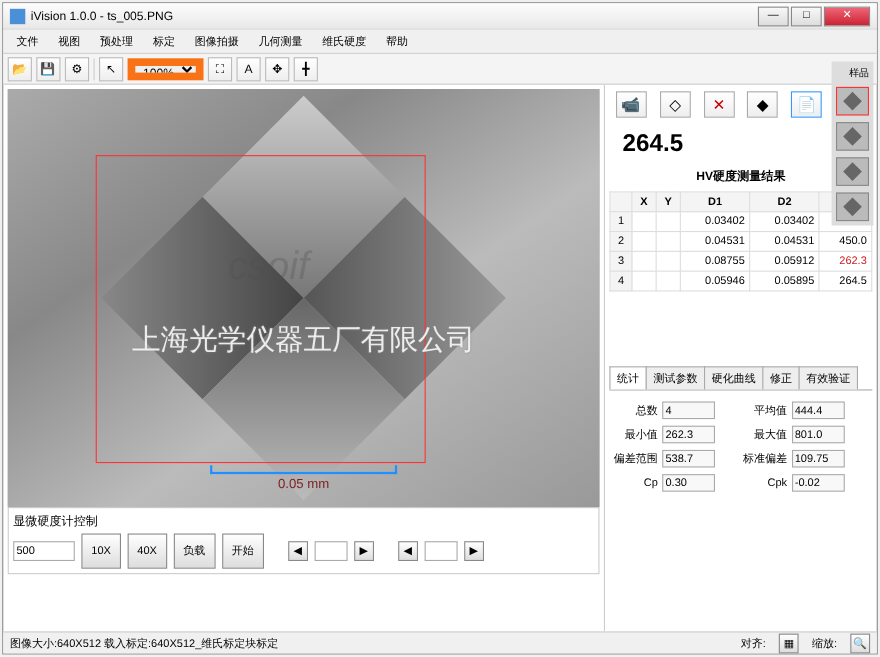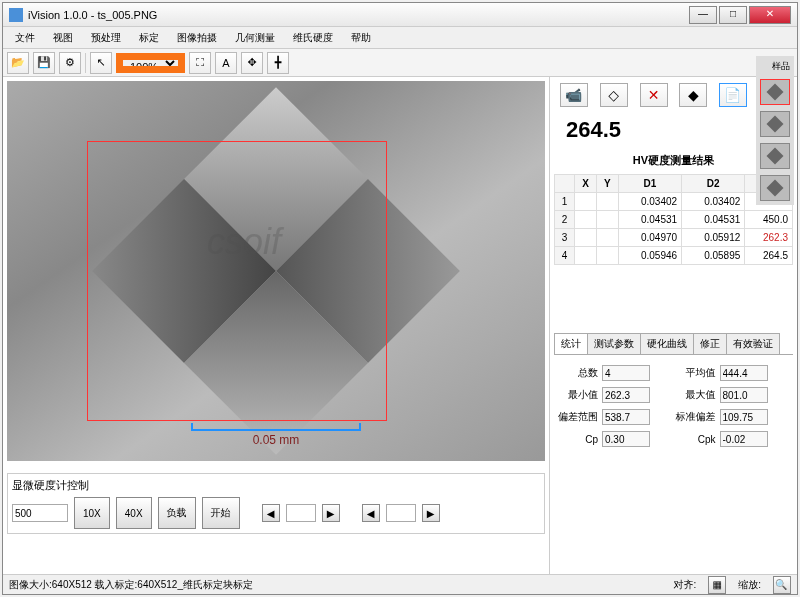--- a/index.html
+++ b/index.html
@@ -10,21 +10,21 @@
 .titlebar .title { flex: 1; font-size: 11px; }
 .winbtns { display: flex; gap: 2px; }
 .winbtn { width: 28px; height: 18px; border: 1px solid #888; background: linear-gradient(#f8f8f8,#ddd); text-align: center; font-size: 10px; line-height: 14px; }
 .winbtn.close { background: linear-gradient(#e67,#c23); color: #fff; width: 42px; }
 .menubar { background: #f0f0f0; height: 22px; display: flex; align-items: center; padding: 0 4px; border-bottom: 1px solid #ccc; gap: 2px; }
 .menu-item { padding: 2px 8px; font-size: 10px; }
 .toolbar { background: #f4f4f4; height: 28px; display: flex; align-items: center; padding: 0 4px; border-bottom: 1px solid #ccc; gap: 4px; }
 .tbtn { width: 22px; height: 22px; border: 1px solid #bbb; background: linear-gradient(#fff,#eee); display: flex; align-items: center; justify-content: center; font-size: 11px; }
 .zoom-select { height: 20px; font-size: 11px; border: 7px solid #f97316; padding: 0 3px; }
 .content { flex: 1; display: flex; overflow: hidden; }
-.left-pane { flex: 1; display: flex; flex-direction: column; padding: 4px; gap: 12px; }
+.left-pane { flex: 1; display: flex; flex-direction: column; padding: 4px; gap: 0; }
 .image-area { position: relative; background: #999; height: 380px; overflow: hidden; }
 .image-bg { position: absolute; inset: 0; background: linear-gradient(145deg,#aaa 0%,#888 30%,#bbb 60%,#999 100%); }
 .indent { position: absolute; left: 50%; top: 50%; width: 260px; height: 260px; transform: translate(-50%,-50%) rotate(45deg); }
 .indent .face { position: absolute; width: 50%; height: 50%; }
 .indent .f1 { top:0; left:0; background: linear-gradient(135deg,#ccc,#777); }
 .indent .f2 { top:0; right:0; background: linear-gradient(225deg,#999,#555); }
 .indent .f3 { bottom:0; left:0; background: linear-gradient(45deg,#888,#444); }
 .indent .f4 { bottom:0; right:0; background: linear-gradient(315deg,#bbb,#666); }
 .redbox { position: absolute; border: 1px solid #f33; left: 80px; top: 60px; width: 300px; height: 280px; }
 .scalebar { position: absolute; bottom: 14px; left: 50%; transform: translateX(-50%); text-align: center; }
@@ -107,20 +107,21 @@
       <div class="image-area">
         <div class="image-bg"></div>
         <div class="indent">
           <div class="face f1"></div>
             <div class="face f2"></div>
             <div class="face f3"></div>
             <div class="face f4"></div>
         </div>
         <div class="redbox"></div>
         <div class="watermark2">csoif</div>
+        <div class="watermark">上海光学仪器五厂有限公司</div>
         <div class="scalebar">
           <div class="bar"></div>
           <div class="lbl">0.05 mm</div>
         </div>
       </div>
 
       <div class="ctrl-panel">
         <div class="ctrl-title">显微硬度计控制</div>
         <div class="ctrl-row">
           <input class="ctrl-input" value="500" style="">
@@ -176,21 +177,21 @@
               <td></td>
               <td></td>
               <td>0.04531</td>
               <td>0.04531</td>
               <td>450.0</td>
             </tr>
             <tr>
               <td>3</td>
               <td></td>
               <td></td>
-              <td>0.04970</td>
+              <td>0.08755</td>
               <td>0.05912</td>
               <td class="hv-red">262.3</td>
             </tr>
             <tr>
               <td>4</td>
               <td></td>
               <td></td>
               <td>0.05946</td>
               <td>0.05895</td>
               <td>264.5</td>

